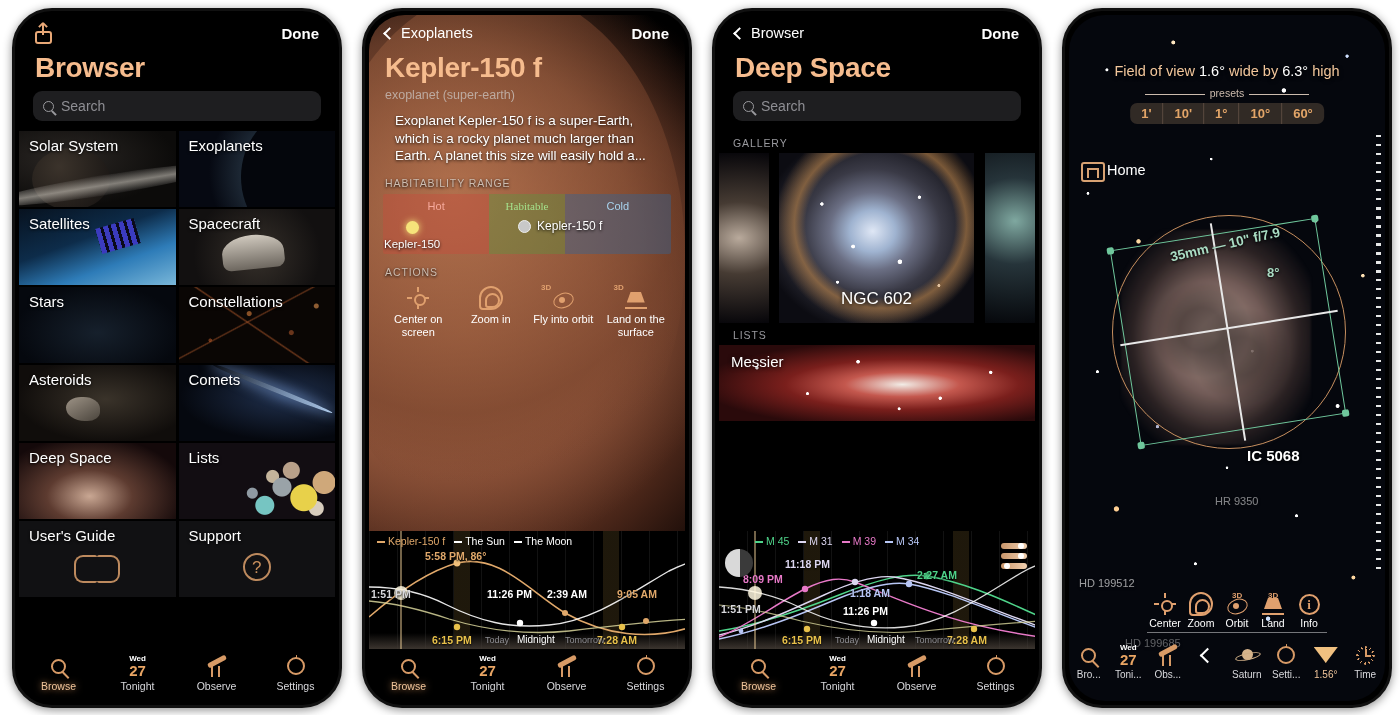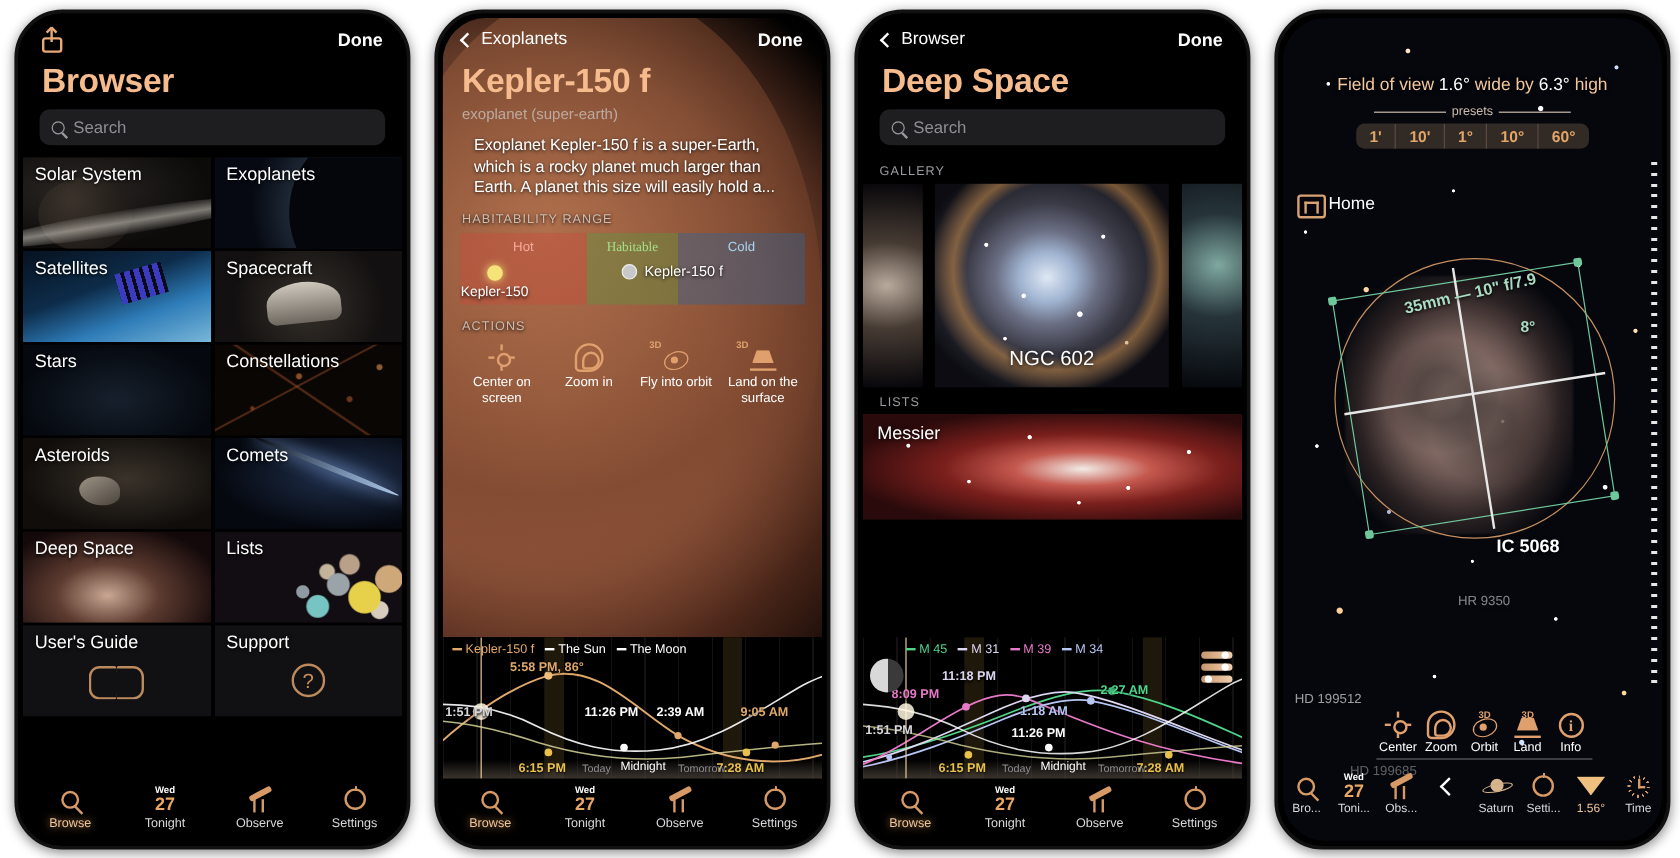--- a/index.html
+++ b/index.html
@@ -218,21 +218,21 @@
       radial-gradient(circle at 62% 64%, #fff 0 2px, transparent 2.6px),
       radial-gradient(circle at 72% 26%, #fff 0 1.4px, transparent 2px),
       radial-gradient(circle at 30% 76%, #fff 0 1.2px, transparent 1.8px),
       radial-gradient(circle at 82% 78%, #fff 0 1.2px, transparent 1.8px);}
   .gal-main .cap { position:absolute; left:0; right:0; bottom:14px; text-align:center; color:#fff;
      font-size:17px; font-weight:500; text-shadow:0 1px 4px #000; z-index:3;}
   .gal-left { left:-100px; width:150px;
      background:radial-gradient(ellipse at 80% 50%, #b9aa9c 0%, #463b33 30%, #07060a 72%); }
   .gal-right{ right:-100px; width:150px;
      background:radial-gradient(ellipse at 20% 40%, #7fa8a0 0%, #26343a 30%, #06080c 72%); }
-  .listrow { position:relative; height:88px; overflow:hidden;
+  .listrow { position:relative; height:76px; overflow:hidden;
      background:radial-gradient(ellipse at 58% 52%, #f2ece6 0%, #c4584e 22%, #7a1f1c 45%, #2a0a0b 78%); }
   .listrow::after{content:"";position:absolute;inset:0;
      background:
        radial-gradient(circle at 12% 30%, #fff 0 1.3px, transparent 2px),
        radial-gradient(circle at 28% 64%, #fff 0 1.2px, transparent 1.8px),
        radial-gradient(circle at 44% 22%, #fff 0 1.5px, transparent 2.1px),
        radial-gradient(circle at 70% 70%, #fff 0 1.4px, transparent 2px),
        radial-gradient(circle at 86% 36%, #fff 0 1.4px, transparent 2px),
        radial-gradient(circle at 57% 84%, #fff 0 1.2px, transparent 1.8px);}
   .listrow .lbl { position:absolute; left:12px; top:8px; color:#fff; font-size:15px; font-weight:500;

